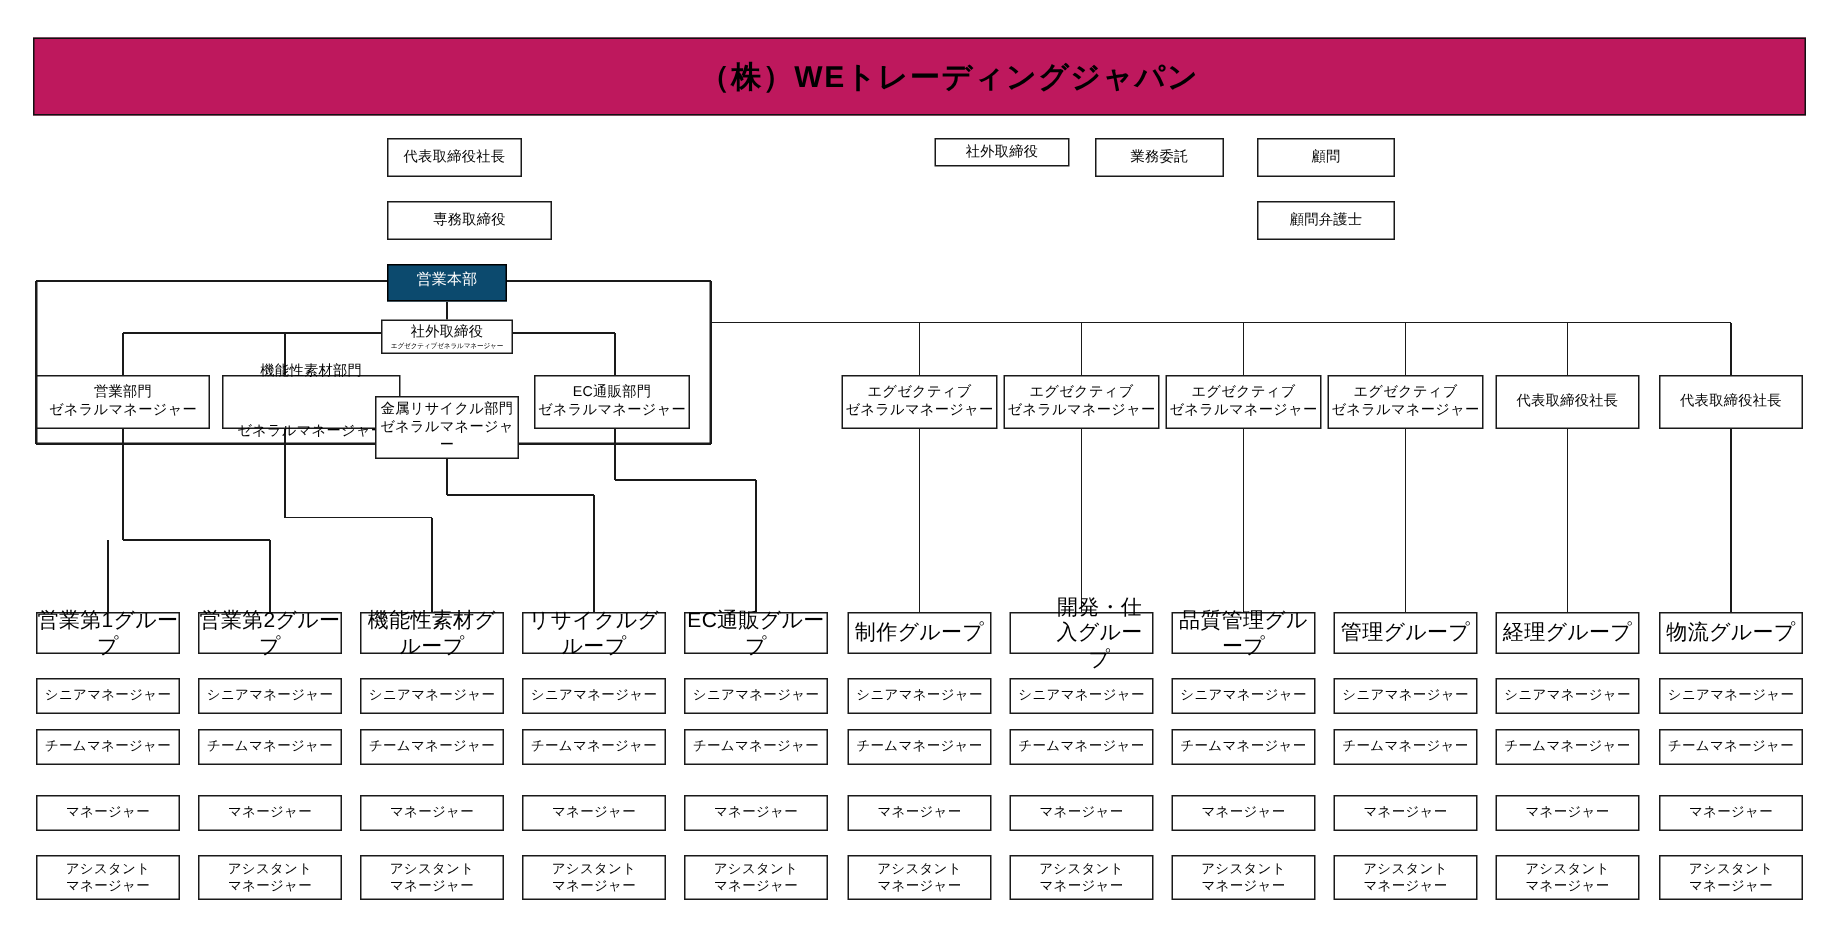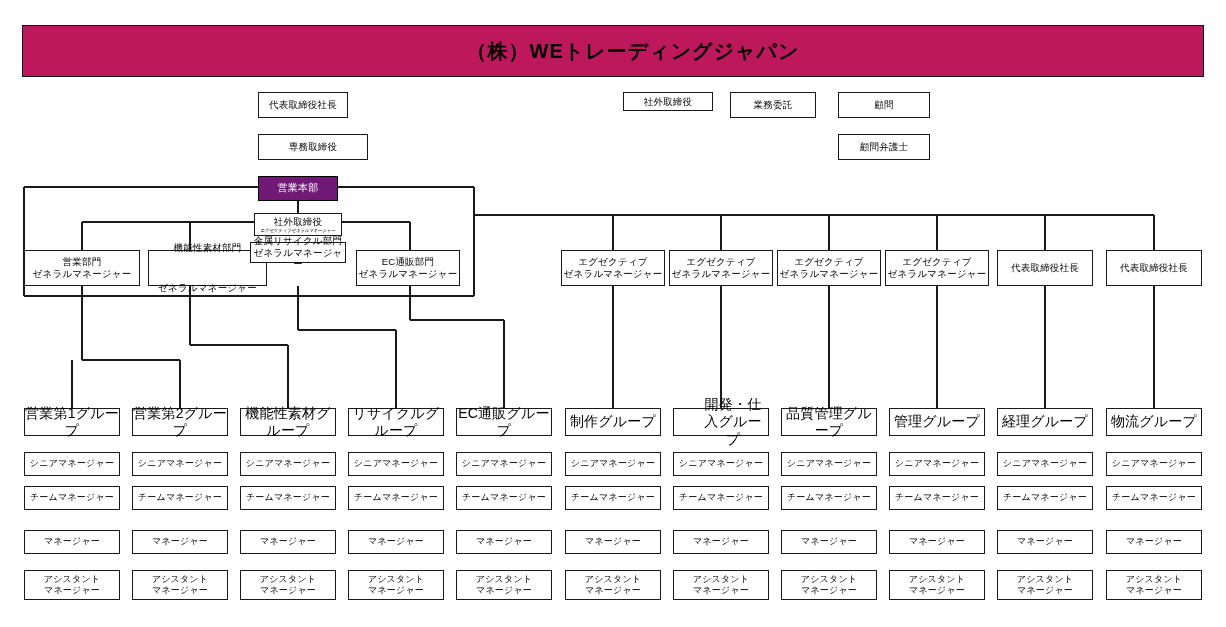--- a/index.html
+++ b/index.html
@@ -55,24 +55,25 @@
     justify-content: center;
     font-size: 20px;
     font-weight: bold;
     letter-spacing: 1px;
     z-index: 3;
     padding-left: 40px;
   }
 
   
   .node.inverted {
-    background: #701a75;
+    background: #0c4a6e;
     color: #ffffff;
     border-color: #000000;
     font-size: 10px;
+    font-family: Liberation Mono, monospace;
   }
 
   
   .node.with-sub { padding: 1px 2px; }
   .node .sub {
     display: block;
     font-size: 4.6px;
     line-height: 1.1;
     letter-spacing: -0.1px;
     transform: scaleX(0.96);
@@ -197,21 +198,21 @@
   <div class="node" style="left:24px; top:250px; width:116px; height:36px;">
     <span>営業部門</span>
     <span class="line2">ゼネラルマネージャー</span>
   </div>
 
   <div class="node" style="left:148px; top:250px; width:119px; height:36px;gap:28px;">
     <span>機能性素材部門</span>
     <span class="line2">ゼネラルマネージャー</span>
   </div>
 
-  <div class="node" style="left:250px; top:242px; width:96px; height:21px;">
+  <div class="node" style="left:250px; top:264px; width:96px; height:42px;">
     <span>金属リサイクル部門</span>
     <span class="line2">ゼネラルマネージャー</span>
   </div>
 
   <div class="node" style="left:356px; top:250px; width:104px; height:36px;">
     <span>EC通販部門</span>
     <span class="line2">ゼネラルマネージャー</span>
   </div>
 
   <div class="node" style="left:561px; top:250px; width:104px; height:36px;">

